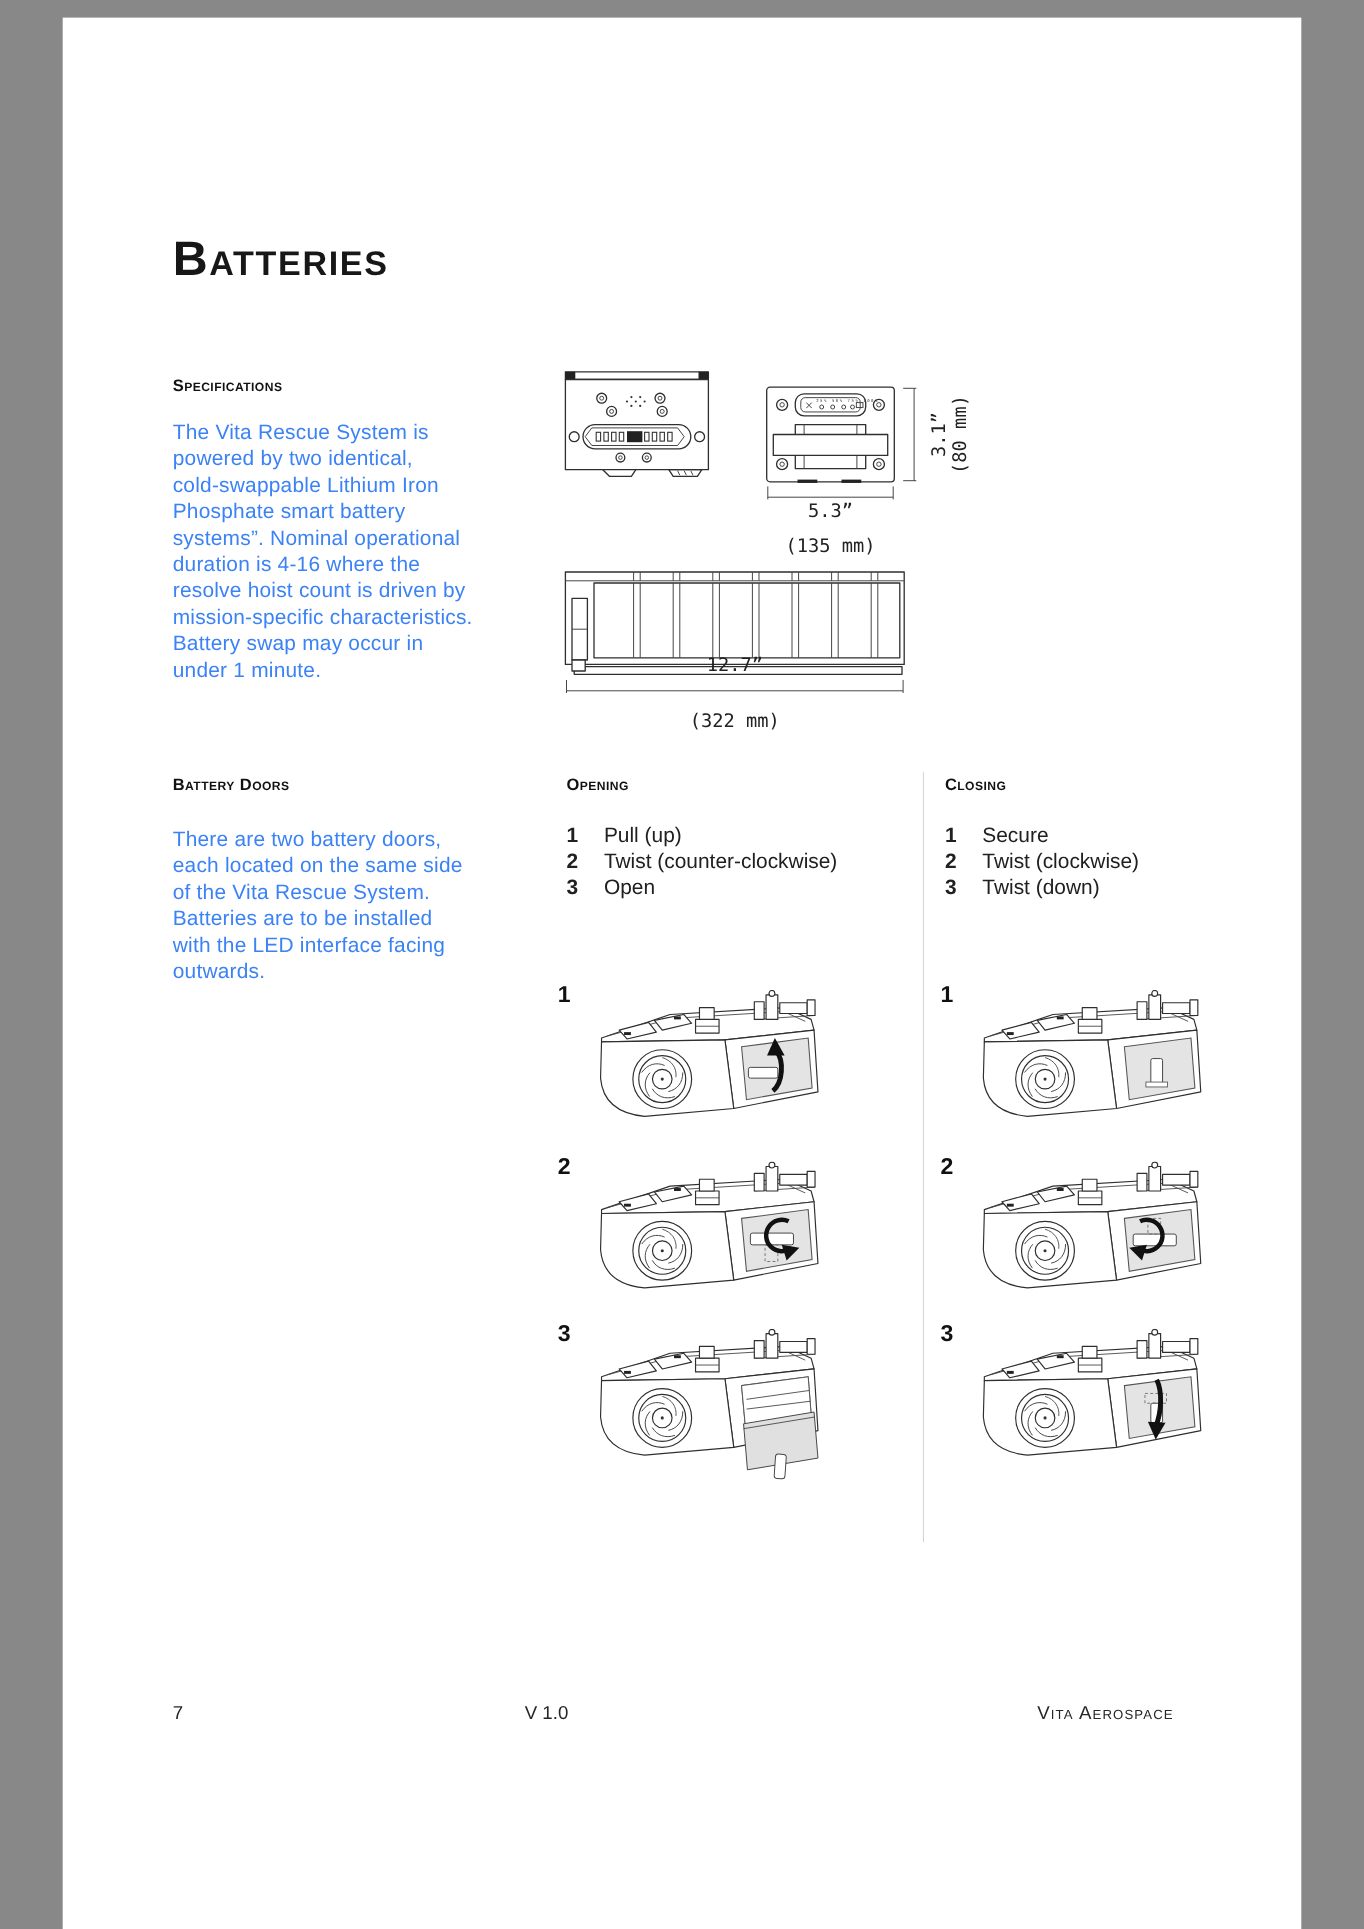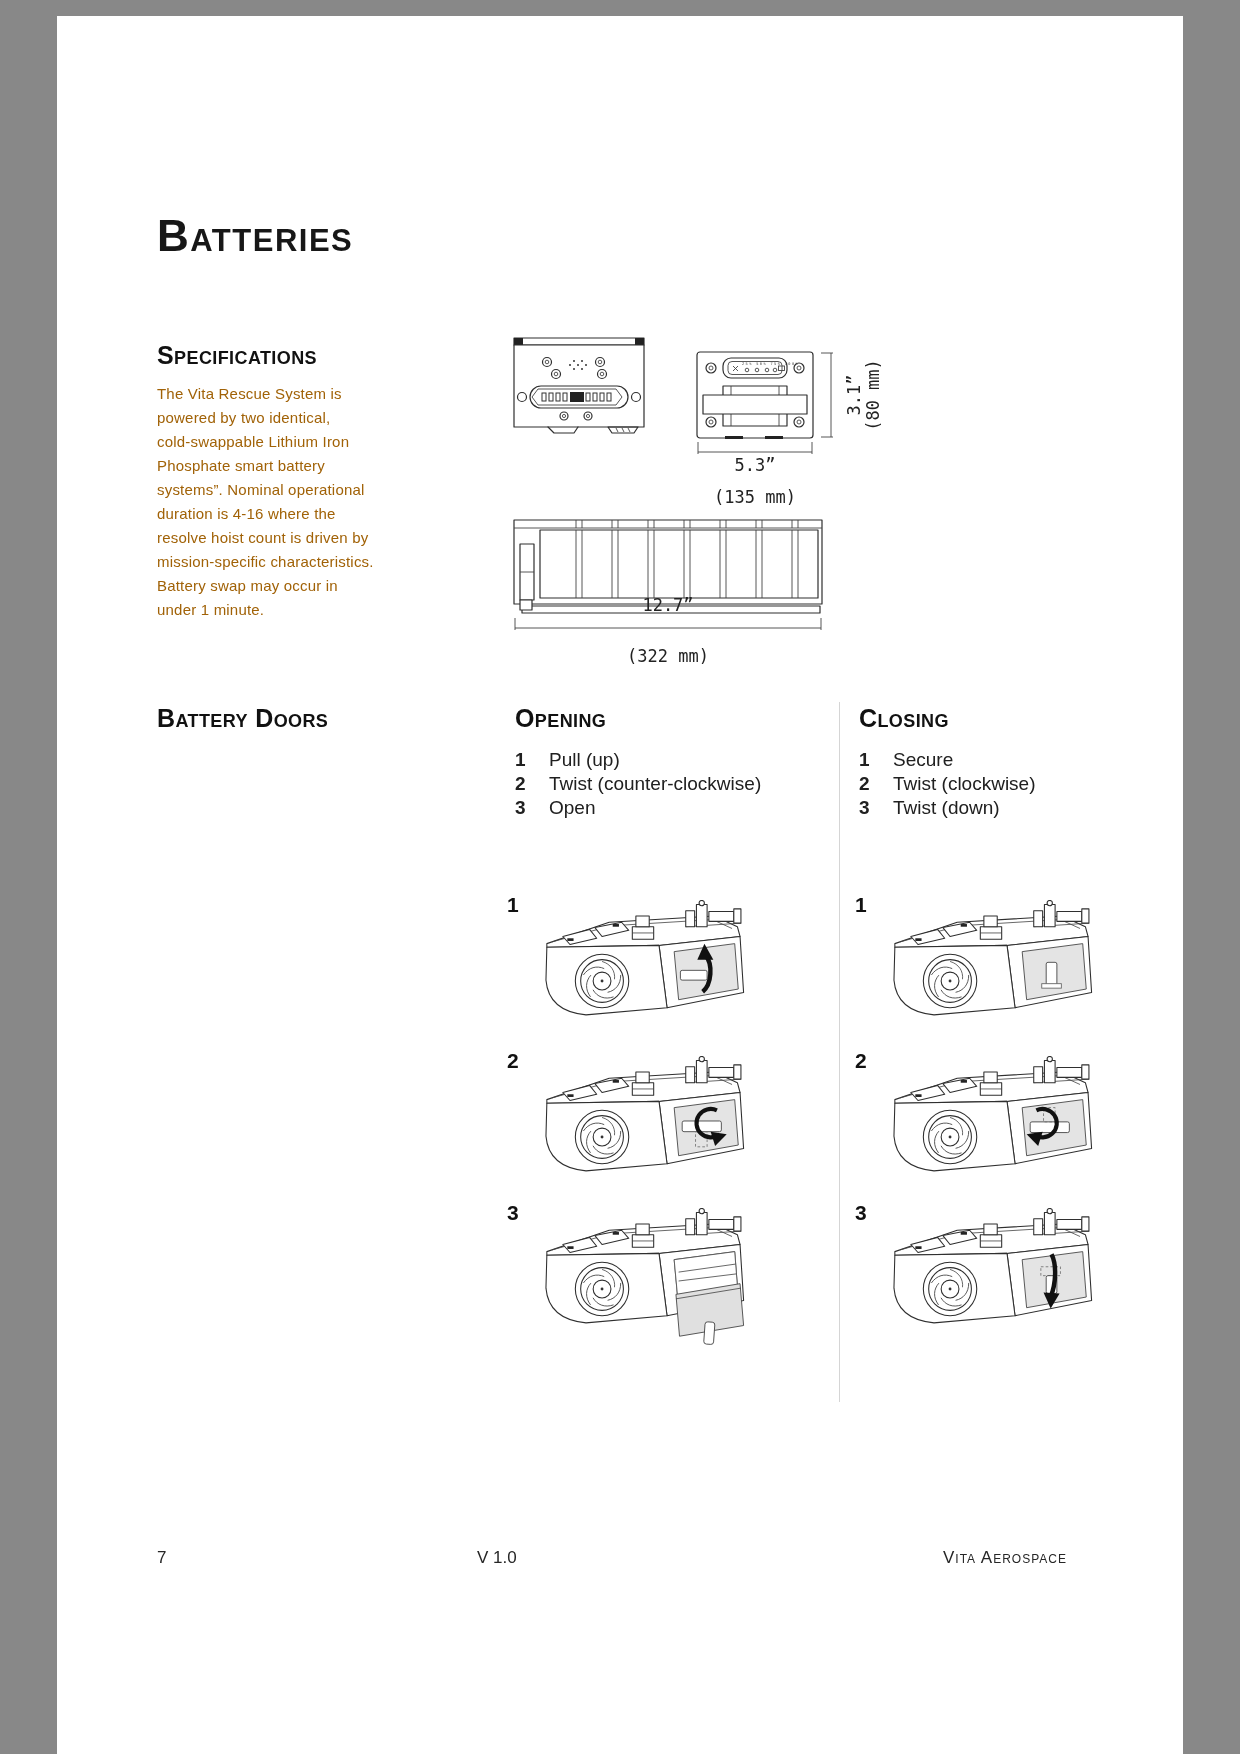--- a/index.html
+++ b/index.html
@@ -8,25 +8,25 @@
     background:#fff;overflow:hidden;
     font-family:"Liberation Sans","DejaVu Sans",sans-serif;
     color:#202020;
   }
   .abs{position:absolute;}
   .title{
     font-variant:small-caps;font-weight:600;font-size:44px;
     letter-spacing:1.5px;color:#171717;line-height:1;
   }
   .h2{
-    font-variant:small-caps;font-weight:700;font-size:25px;
+    font-variant:small-caps;font-weight:700;font-size:15px;
     letter-spacing:.4px;color:#111;line-height:1;
   }
   .body-text{
-    font-size:15px;line-height:24px;letter-spacing:.2px;color:#a16207;
+    font-size:19px;line-height:24px;letter-spacing:.2px;color:#3b82f6;
   }
   .mono{
     font-family:"DejaVu Sans Mono","Liberation Mono",monospace;
     font-size:17px;color:#222;text-align:center;line-height:19px;
   }
   .rot{transform:rotate(-90deg);}
   .steps{display:flex;flex-direction:column;}
   .step{display:flex;font-size:19px;line-height:24px;}
   .step-num{font-weight:700;width:34px;flex:0 0 34px;}
   .fig-num{font-weight:700;font-size:21px;line-height:1;color:#111;}
@@ -238,20 +238,21 @@
     </g>
   </svg>
 
   <svg class="abs" style="left:455px;top:602px;" width="312" height="14" viewBox="0 0 312 14">
     <path d="M3,0 V12 M309,0 V12 M3,10 H309" class="thin"></path>
   </svg>
   <div class="abs mono" style="left:455px;top:580px;width:312px;">12.7”</div>
   <div class="abs mono" style="left:455px;top:631px;width:312px;">(322 mm)</div>
 
   <div class="abs h2" style="left:100px;top:690px;">Battery Doors</div>
+  <div class="abs body-text" style="left:100px;top:736px;width:320px;">There are two battery doors,<br>each located on the same side<br>of the Vita Rescue System.<br>Batteries are to be installed<br>with the LED interface facing<br>outwards.</div>
 
   <div class="abs divider" style="left:782px;top:686px;height:700px;"></div>
 
   <div class="abs h2" style="left:458px;top:690px;">Opening</div>
   <div class="abs steps" style="left:458px;top:732px;width:300px;">
     <div class="step">
       <span class="step-num">1</span>
       <span class="step-label">Pull (up)</span>
     </div>
     <div class="step">

